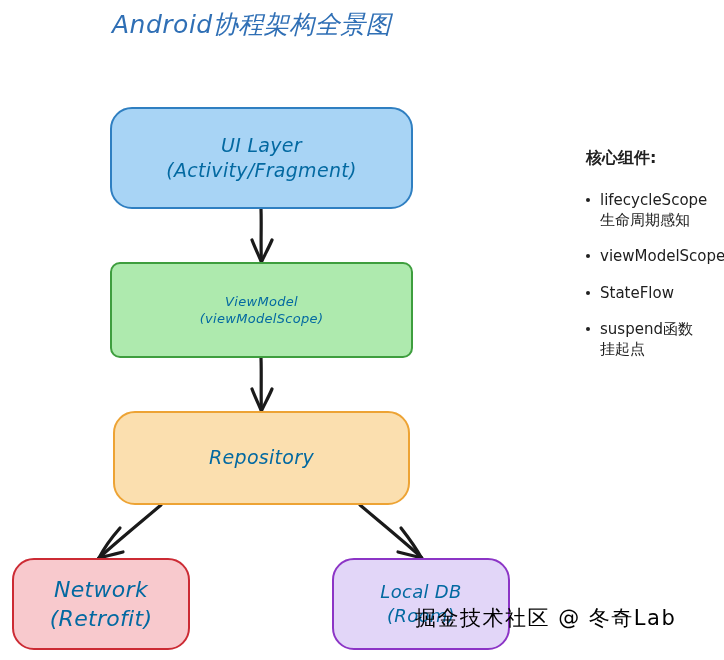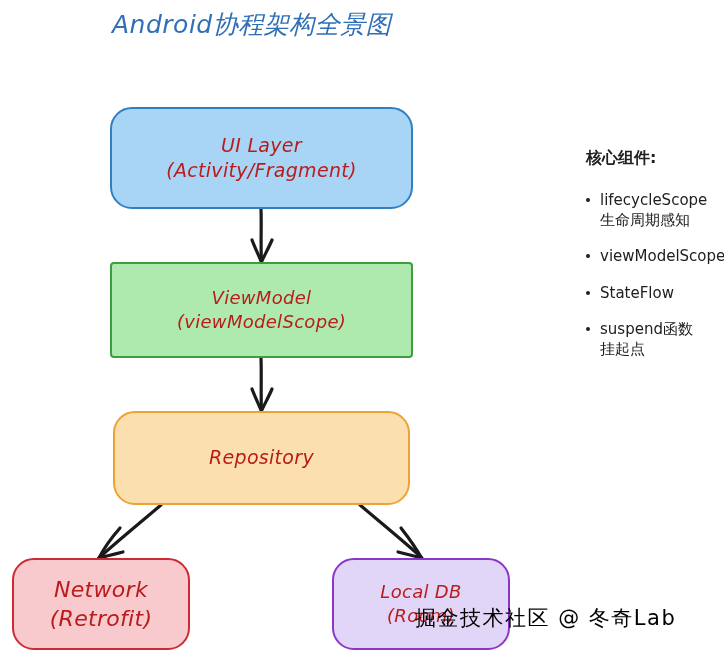--- a/index.html
+++ b/index.html
@@ -40,42 +40,42 @@
   .node {
     position: absolute;
     box-sizing: border-box;
     border-style: solid;
     border-width: 2.5px;
     display: flex;
     flex-direction: column;
     align-items: center;
     justify-content: center;
     text-align: center;
-    color: #b91c1c;
+    color: #0369a1;
     font-family: "DejaVu Sans", sans-serif;
     font-style: italic;
     line-height: 1.32;
     letter-spacing: 0.3px;
   }
   .node .l1 { display: block; }
   .node .l2 { display: block; }
 
   #node-ui {
     left: 110px; top: 107px; width: 303px; height: 102px;
     background: #a8d4f5;
     border-color: #2f7fc1;
     border-radius: 22px;
     font-size: 19px;
   }
   #node-viewmodel {
     left: 110px; top: 262px; width: 303px; height: 96px;
     background: #aeeaae;
     border-color: #3e9e3e;
-    border-radius: 4px;
-    font-size: 18px;
+    border-radius: 10px;
+    font-size: 13px;
   }
   #node-repository {
     left: 113px; top: 411px; width: 297px; height: 94px;
     background: #fbdfaf;
     border-color: #eda334;
     border-radius: 22px;
     font-size: 19px;
     justify-content: center;
   }
   #node-network {

